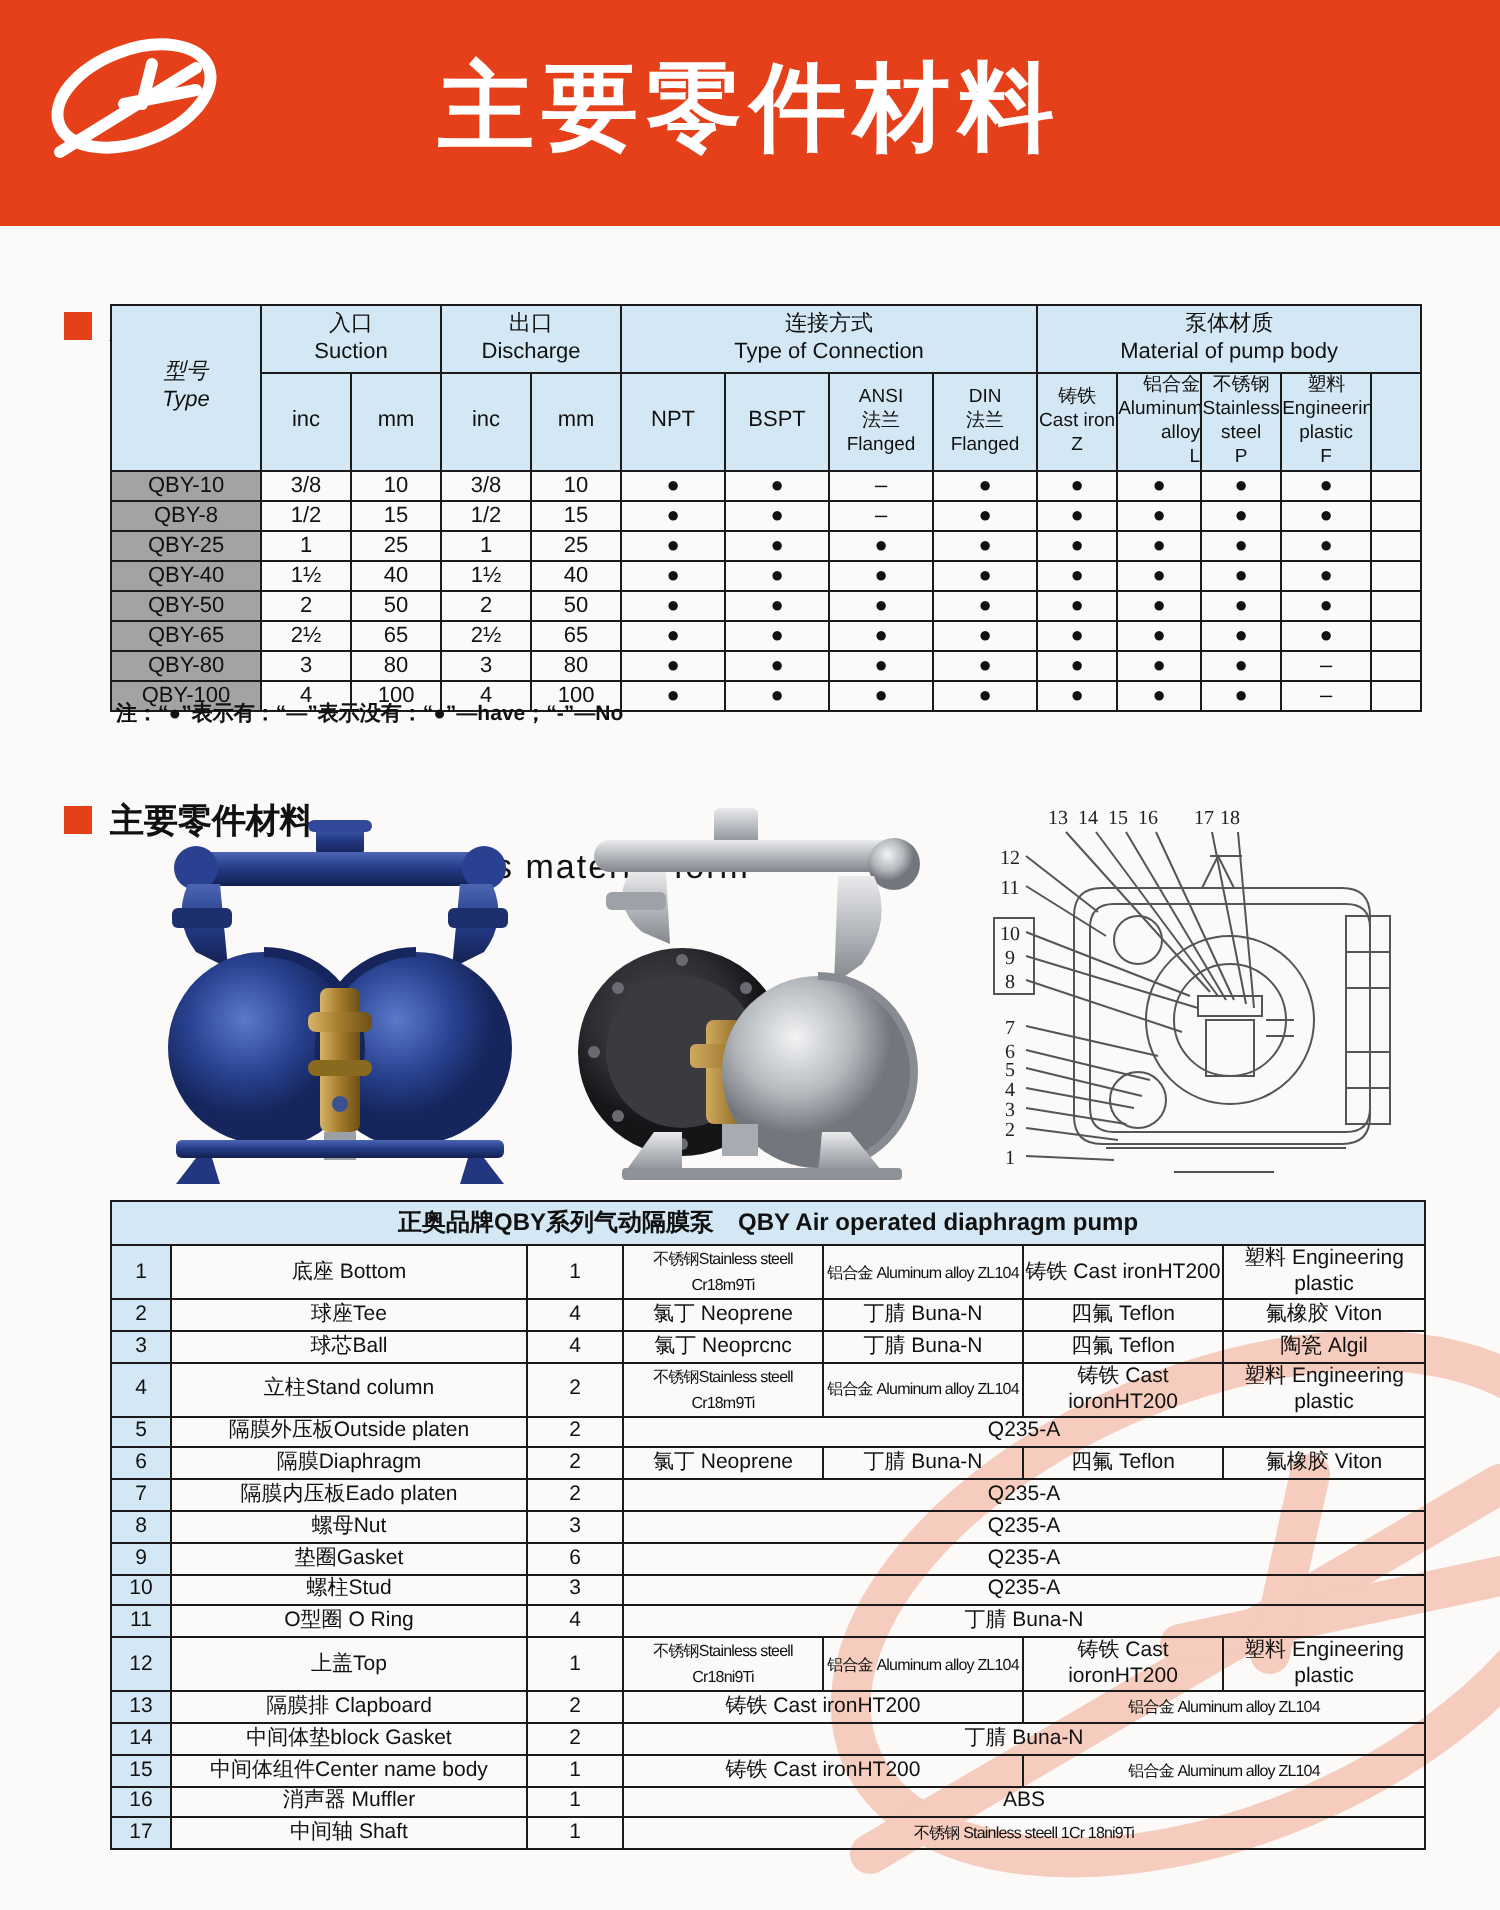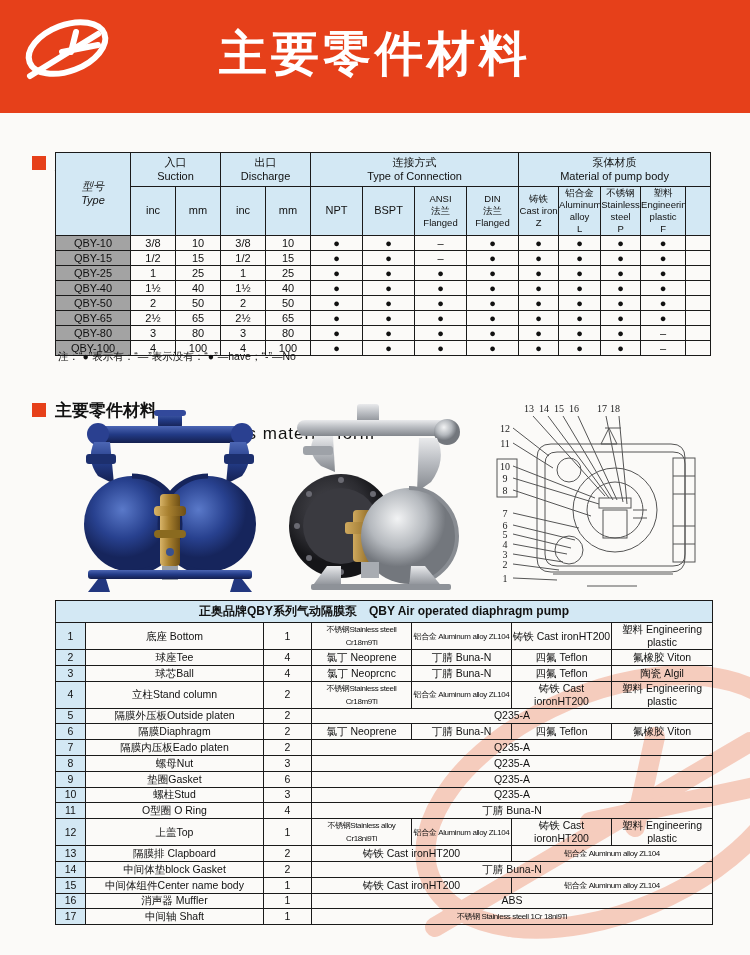--- a/index.html
+++ b/index.html
@@ -21,21 +21,21 @@
   
   table { border-collapse:collapse; table-layout:fixed; }
   td, th { border:1px solid #1a1a1a; text-align:center; vertical-align:middle;
            color:#111; overflow:hidden; font-weight:normal; }
   .hdr { background:#d3e8f4; }
   .spec-table { position:absolute; left:55px; top:152px; width:655px; }
   .spec-table th { font-size:11px; line-height:1.25; }
   .spec-table td { font-size:11px; height:15px; line-height:14px; }
   .spec-table td.type { background:#a3a3a3; }
   .spec-table td.dot { font-size:11px; }
-  .note { position:absolute; left:58px; top:350px; font-size:10.5px; font-weight:normal; color:#111; }
+  .note { position:absolute; left:58px; top:350px; font-size:10.5px; font-weight:bold; color:#111; }
 
   .parts-table { position:absolute; left:55px; top:600px; width:657px; }
   .parts-table td { font-size:10.5px; height:15.8px; line-height:13px; }
   .parts-table td.title-row { background:#d3e8f4; font-size:12px; font-weight:bold; height:22px; }
   .parts-table td.colhdr { background:#d3e8f4; font-size:11px; height:40px; line-height:1.3; }
   .parts-table td.no { background:#d3e8f4; }
   .parts-table td.sm { font-size:8px; letter-spacing:-0.4px; }
 
   
   .fig { position:absolute; }
@@ -105,21 +105,21 @@
           <th class="hdr" style="white-space: pre-line; height: 48px; margin-top: 16px;">BSPT</th>
           <th class="hdr" style="white-space: pre-line; height: 48px; font-size: 9.5px;">ANSI
 法兰
 Flanged</th>
           <th class="hdr" style="white-space: pre-line; height: 48px; font-size: 9.5px;">DIN
 法兰
 Flanged</th>
           <th class="hdr" style="white-space: pre-line; height: 48px; font-size: 9.5px;">铸铁
 Cast iron
 Z</th>
-          <th class="hdr" style="white-space: pre-line; height: 48px; font-size: 9.5px;">铝合金
+          <th class="hdr" style="white-space: pre-line; height: 48px; font-size: 9.5px; text-align: right;">铝合金
 Aluminum
 alloy
 L</th>
           <th class="hdr" style="white-space: pre-line; height: 48px; font-size: 9.5px;">不锈钢
 Stainless
 steel
 P</th>
           <th class="hdr" style="white-space: pre-line; height: 48px; font-size: 9.5px;">塑料
 Engineering
 plastic
@@ -138,21 +138,21 @@
           <td class="dot">●</td>
           <td class="">–</td>
           <td class="dot">●</td>
           <td class="dot">●</td>
           <td class="dot">●</td>
           <td class="dot">●</td>
           <td class="dot">●</td>
           <td class=""></td>
         </tr>
         <tr>
-          <td class="type">QBY-15</td>
+          <td class="type">QBY-8</td>
           <td class="">1/2</td>
           <td class="">15</td>
           <td class="">1/2</td>
           <td class="">15</td>
           <td class="dot">●</td>
           <td class="dot">●</td>
           <td class="">–</td>
           <td class="dot">●</td>
           <td class="dot">●</td>
           <td class="dot">●</td>
@@ -523,21 +523,21 @@
         <tr>
           <td class="no">11</td>
           <td>O型圈 O Ring</td>
           <td>4</td>
           <td colspan="4">丁腈 Buna-N</td>
         </tr>
         <tr>
           <td class="no">12</td>
           <td>上盖Top</td>
           <td>1</td>
-          <td class="sm" colspan="1">不锈钢Stainless alloy Cr18ni9Ti</td>
+          <td class="sm" colspan="1">不锈钢Stainless steell Cr18ni9Ti</td>
           <td class="sm" colspan="1">铝合金 Aluminum alloy ZL104</td>
           <td colspan="1">铸铁 Cast ioronHT200</td>
           <td colspan="1">塑料 Engineering plastic</td>
         </tr>
         <tr>
           <td class="no">13</td>
           <td>隔膜排 Clapboard</td>
           <td>2</td>
           <td colspan="2">铸铁 Cast ironHT200</td>
           <td class="sm" colspan="2">铝合金 Aluminum alloy ZL104</td>

